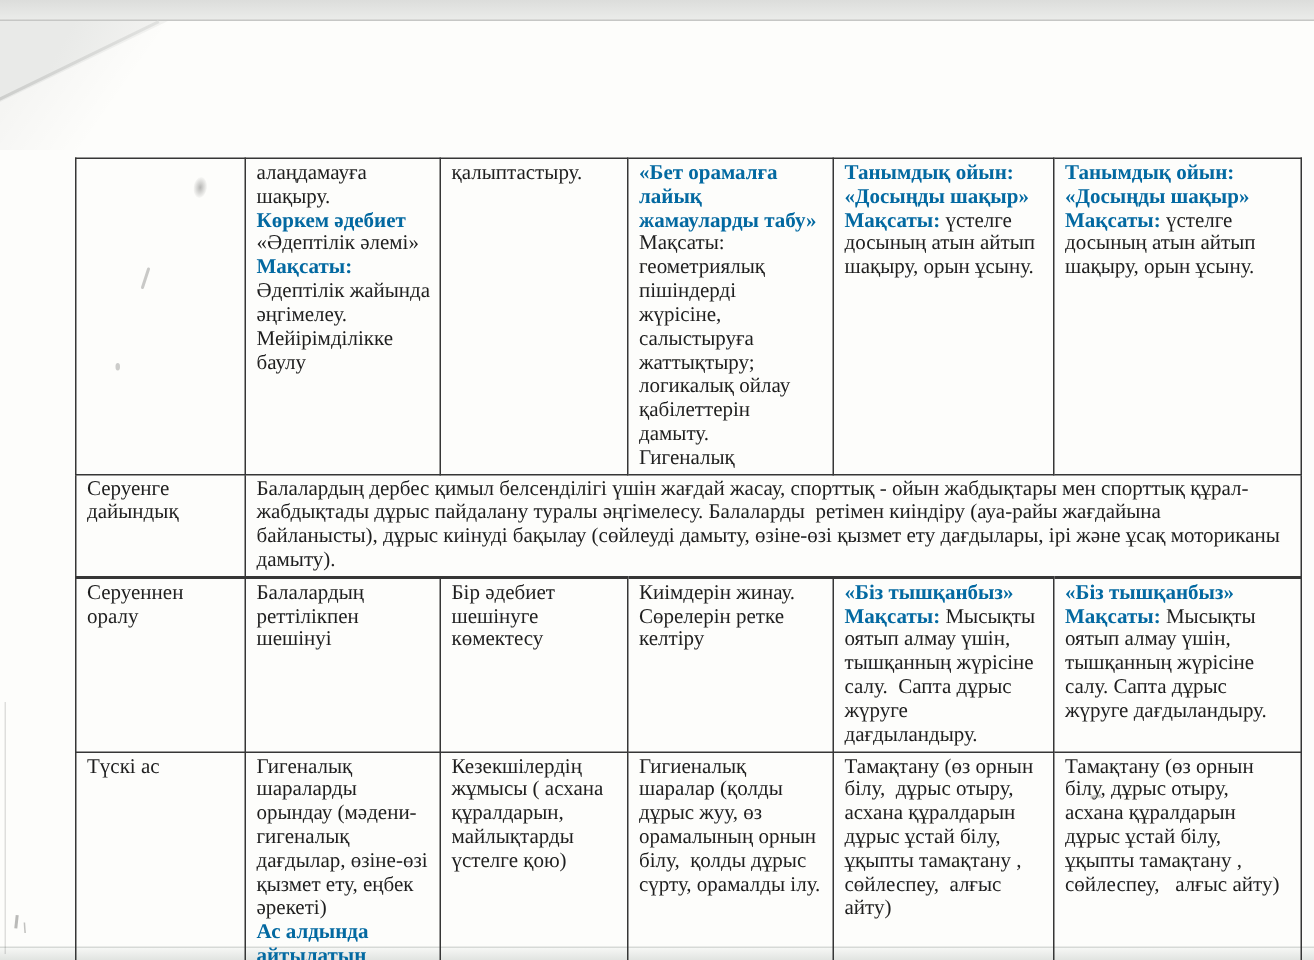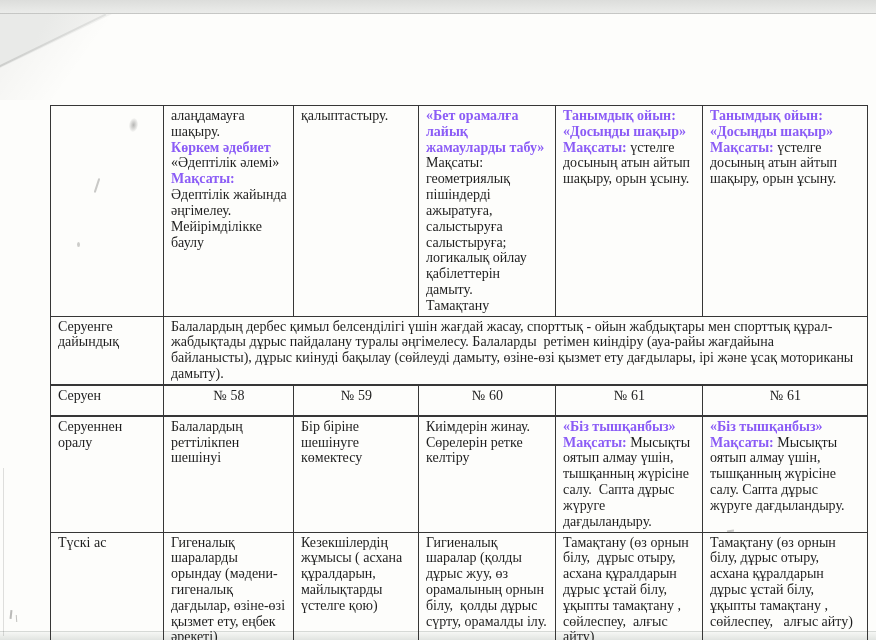--- a/index.html
+++ b/index.html
@@ -46,21 +46,21 @@
     overflow:hidden;}
   tr.r1{height:140px} tr.r2{height:44px} tr.r3{height:31px} tr.r4{height:114px} tr.r5{height:152px}
   tr.r3 td{border-top-width:2px}
   tr.r4 td{border-top-width:2px}
   tr.r5 td{border-bottom-width:2px}
   td.lab{font-weight:normal;color:#141414;}
   td.num{text-align:center;}
   td.merged{white-space:pre-wrap;}
   .blk{margin:0;}
   .blk span{white-space:pre-wrap;}
-  .bold{font-weight:bold;color:#8b5cf6;}
+  .bold{font-weight:bold;color:#0369a1;}
 </style>
 </head>
 <body>
 
 <div class="page">
 
   <div class="top-band"></div>
   <div class="fold-shadow"></div>
   <div class="fold-corner"></div>
   <div class="fold-line"></div>
@@ -94,56 +94,48 @@
             <div class="blk"><span class="bold">Мақсаты:</span></div>
             <div class="blk"><span>Әдептілік жайында әңгімелеу.</span></div>
             <div class="blk"><span>Мейірімділікке баулу</span></div>
           </td>
       <td>
             <div class="blk"><span>қалыптастыру.</span></div>
           </td>
       <td>
             <div class="blk"><span class="bold">«Бет орамалға лайық жамауларды табу»</span></div>
             <div class="blk"><span>Мақсаты:</span></div>
-            <div class="blk"><span>геометриялық пішіндерді ажыратуға, салыстыруға салыстыруға; логикалық ойлау қабілеттерін дамыту.</span></div>
-            <div class="blk"><span>Тамақтану</span></div>
+            <div class="blk"><span>геометриялық пішіндерді жүрісіне, салыстыруға жаттықтыру; логикалық ойлау қабілеттерін дамыту.</span></div>
+            <div class="blk"><span>Гигеналық</span></div>
           </td>
       <td>
             <div class="blk"><span class="bold">Танымдық ойын:</span></div>
             <div class="blk"><span class="bold">«Досыңды шақыр»</span></div>
             <div class="blk"><span class="bold">Мақсаты:</span><span> үстелге досының атын айтып шақыру, орын ұсыну.</span></div>
           </td>
       <td>
             <div class="blk"><span class="bold">Танымдық ойын:</span></div>
             <div class="blk"><span class="bold">«Досыңды шақыр»</span></div>
             <div class="blk"><span class="bold">Мақсаты:</span><span> үстелге досының атын айтып шақыру, орын ұсыну.</span></div>
           </td>
     </tr>
 
     <tr class="r2">
       <td class="lab">Серуенге дайындық</td>
       <td class="merged" colspan="5">Балалардың дербес қимыл белсенділігі үшін жағдай жасау, спорттық - ойын жабдықтары мен спорттық құрал-жабдықтады дұрыс пайдалану туралы әңгімелесу. Балаларды  ретімен киіндіру (ауа-райы жағдайына  байланысты), дұрыс киінуді бақылау (сөйлеуді дамыту, өзіне-өзі қызмет ету дағдылары, ірі және ұсақ моториканы дамыту).</td>
     </tr>
 
-    <tr class="r3">
-      <td class="lab">Серуен</td>
-      <td class="num">№ 58</td>
-      <td class="num">№ 59</td>
-      <td class="num">№ 60</td>
-      <td class="num">№ 61</td>
-      <td class="num">№ 61</td>
-    </tr>
 
     <tr class="r4">
       <td class="lab">Серуеннен оралу</td>
       <td>
             <div class="blk"><span>Балалардың реттілікпен шешінуі</span></div>
           </td>
       <td>
-            <div class="blk"><span>Бір біріне шешінуге көмектесу</span></div>
+            <div class="blk"><span>Бір әдебиет шешінуге көмектесу</span></div>
           </td>
       <td>
             <div class="blk"><span>Киімдерін жинау.</span></div>
             <div class="blk"><span>Сөрелерін ретке келтіру</span></div>
           </td>
       <td>
             <div class="blk"><span class="bold">«Біз тышқанбыз»</span></div>
             <div class="blk"><span class="bold">Мақсаты:</span><span> Мысықты оятып алмау үшін, тышқанның жүрісіне салу.  Сапта дұрыс жүруге дағдыландыру.</span></div>
           </td>
       <td>

